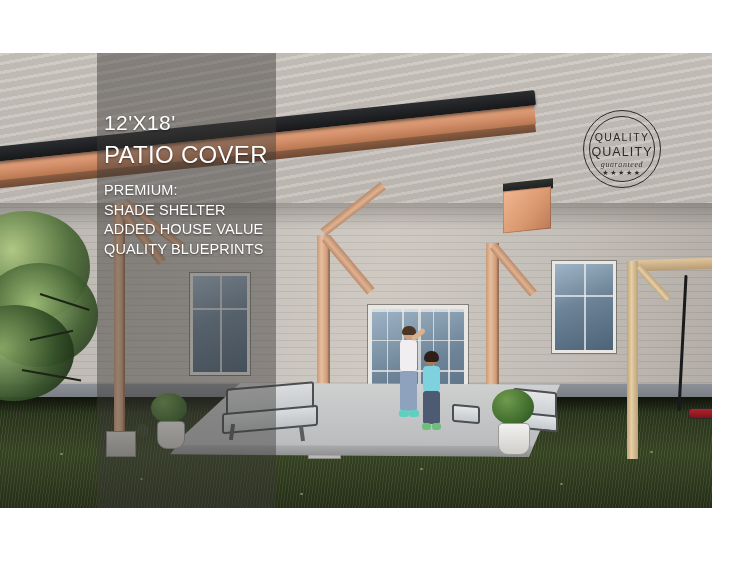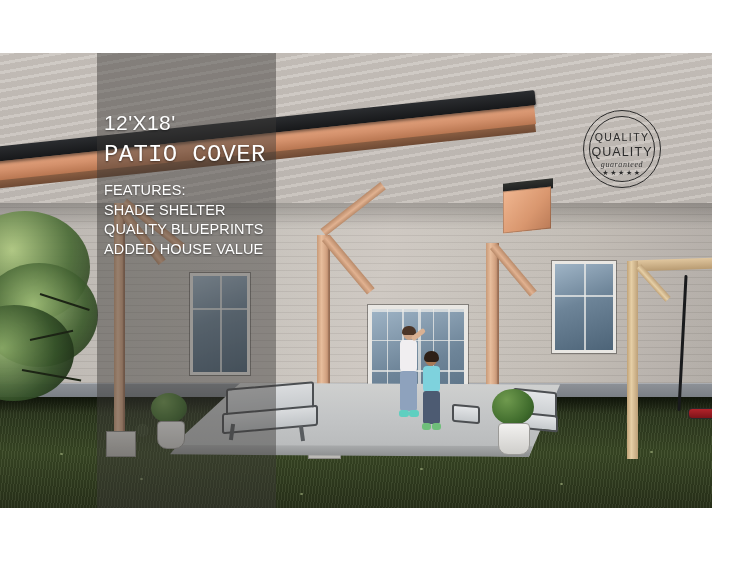--- a/index.html
+++ b/index.html
@@ -99,21 +99,21 @@
   .person{position:absolute;}
 
   
   .scrim{position:absolute;left:97px;top:0;width:179px;height:455px;background:rgba(58,56,54,.46);}
 
   
   .txt{position:absolute;left:104px;top:0;width:210px;color:#ffffff;}
   .t-size{font-size:21px;font-weight:400;letter-spacing:.4px;position:absolute;top:58px;left:0;
           text-shadow:0 1px 2px rgba(0,0,0,.45);}
   .t-title{font-size:24px;font-weight:400;letter-spacing:.3px;position:absolute;top:88px;left:0;
-           text-shadow:0 1px 2px rgba(0,0,0,.45);font-family:Liberation Mono, monospace;}
+           text-shadow:0 1px 2px rgba(0,0,0,.45);}
   .feat{position:absolute;top:128px;left:0;}
   .feat li{list-style:none;font-size:14.5px;line-height:19.7px;letter-spacing:.15px;
            text-shadow:0 1px 2px rgba(0,0,0,.5);white-space:nowrap;}
   .feat{margin:0;padding:0;}
 
   
   .badge{position:absolute;left:583px;top:57px;width:78px;height:78px;}
   .badge .ring-o{position:absolute;inset:0;border:1.6px solid #2a2a2a;border-radius:50%;}
   .badge .ring-i{position:absolute;inset:6px;border:1.2px solid #2a2a2a;border-radius:50%;}
   .badge .b1{position:absolute;left:0;right:0;top:21px;text-align:center;font-size:10.5px;
@@ -243,24 +243,24 @@
     <div class="sw-rope" style="left:681px;top:222px;height:136px;transform:rotate(3deg)"></div>
 
     <div class="sw-seat" style="left:688px;top:355px;width:48px"></div>
 
     <div class="scrim"></div>
 
     <div class="txt">
       <div class="t-size">12'X18'</div>
       <div class="t-title">PATIO COVER</div>
       <ul class="feat">
-        <li>FEATURES:</li>
+        <li>PREMIUM:</li>
         <li>SHADE SHELTER</li>
+        <li>ADDED HOUSE VALUE</li>
         <li>QUALITY BLUEPRINTS</li>
-        <li>ADDED HOUSE VALUE</li>
       </ul>
     </div>
 
     <div class="badge">
       <div class="ring-o"></div>
       <div class="ring-i"></div>
       <div class="b1">QUALITY</div>
       <div class="b2">QUALITY</div>
       <div class="b3">guaranteed</div>
       <div class="stars">★★★★★</div>

